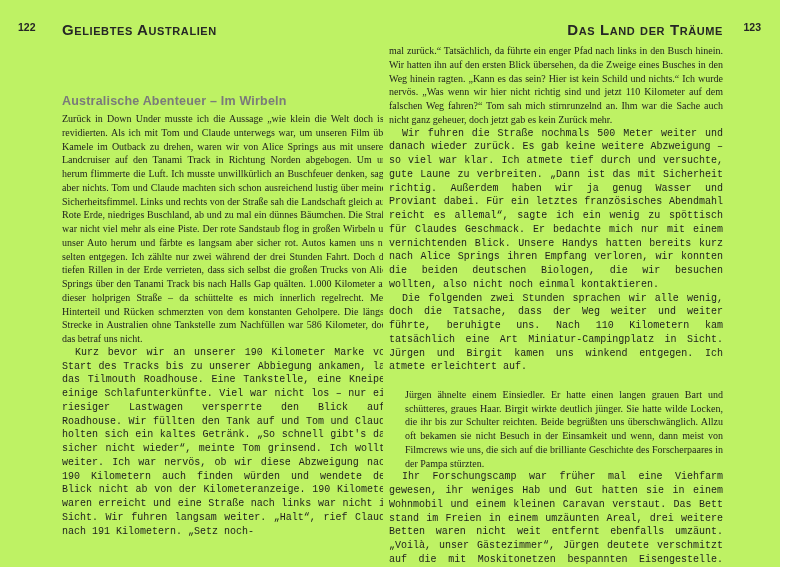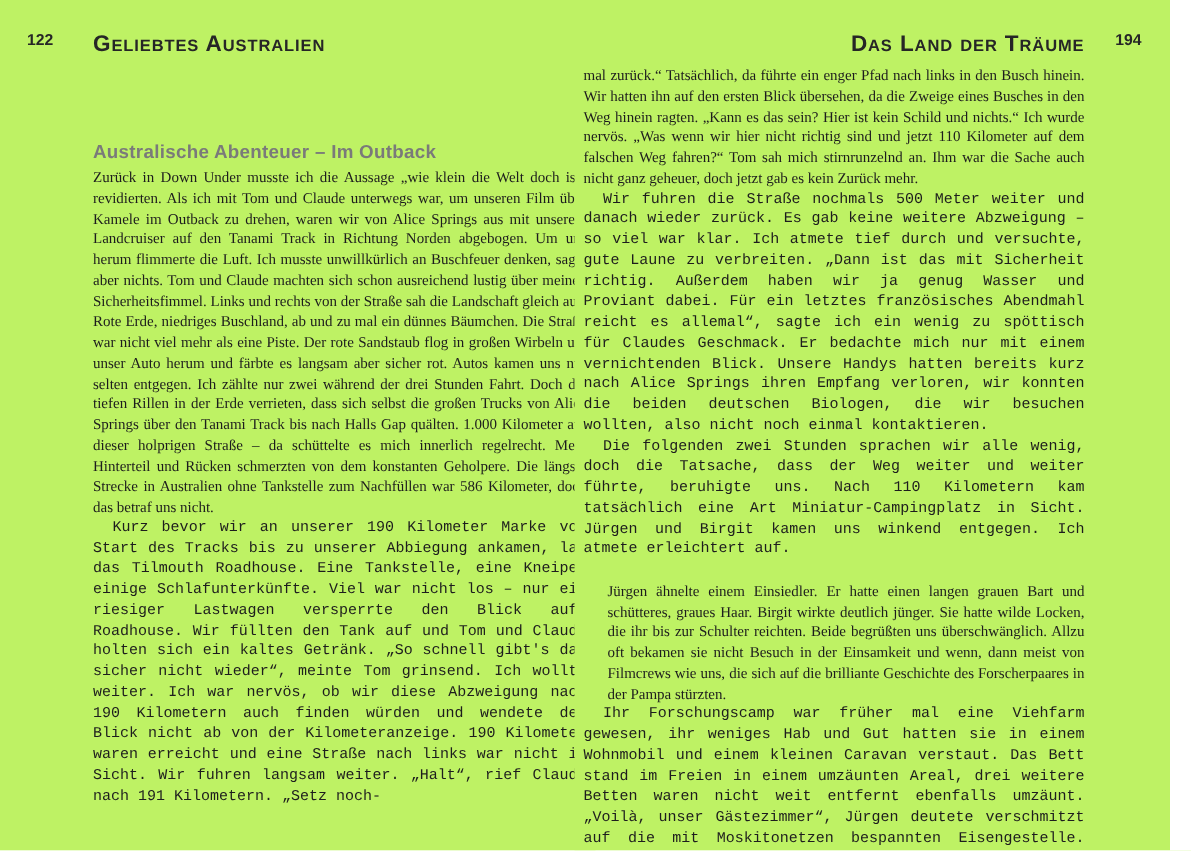--- a/index.html
+++ b/index.html
@@ -84,30 +84,30 @@
   .para.section-break { margin-top: 13.75px; margin-left: 16px; }
 </style>
 </head>
 <body>
 
 <div id="spread">
 
   <div class="page" id="page-left">
     <div class="page-number" id="left-page-number">122</div>
     <div class="running-head" id="left-running-head">Geliebtes Australien</div>
-    <h2 class="section-title" style="margin:0;">Australische Abenteuer – Im Outback</h2>
+    <h2 class="section-title" style="margin:0;">Australische Abenteuer – Im Wirbeln</h2>
     <div class="body-text" id="left-body">
         <p class="para">Zurück in Down Under musste ich die Aussage „wie klein die Welt doch ist“ revidierten. Als ich mit Tom und Claude unterwegs war, um unseren Film über Kamele im Outback zu drehen, waren wir von Alice Springs aus mit unserem Landcruiser auf den Tanami Track in Richtung Norden abgebogen. Um uns herum flimmerte die Luft. Ich musste unwillkürlich an Buschfeuer denken, sagte aber nichts. Tom und Claude machten sich schon ausreichend lustig über meinen Sicherheitsfimmel. Links und rechts von der Straße sah die Landschaft gleich aus. Rote Erde, niedriges Buschland, ab und zu mal ein dünnes Bäumchen. Die Straße war nicht viel mehr als eine Piste. Der rote Sandstaub flog in großen Wirbeln um unser Auto herum und färbte es langsam aber sicher rot. Autos kamen uns nur selten entgegen. Ich zählte nur zwei während der drei Stunden Fahrt. Doch die tiefen Rillen in der Erde verrieten, dass sich selbst die großen Trucks von Alice Springs über den Tanami Track bis nach Halls Gap quälten. 1.000 Kilometer auf dieser holprigen Straße – da schüttelte es mich innerlich regelrecht. Mein Hinterteil und Rücken schmerzten von dem konstanten Geholpere. Die längste Strecke in Australien ohne Tankstelle zum Nachfüllen war 586 Kilometer, doch das betraf uns nicht.</p>
         <p class="para indent">Kurz bevor wir an unserer 190 Kilometer Marke vom Start des Tracks bis zu unserer Abbiegung ankamen, lag das Tilmouth Roadhouse. Eine Tankstelle, eine Kneipe, einige Schlafunterkünfte. Viel war nicht los – nur ein riesiger Lastwagen versperrte den Blick aufs Roadhouse. Wir füllten den Tank auf und Tom und Claude holten sich ein kaltes Getränk. „So schnell gibt's das sicher nicht wieder“, meinte Tom grinsend. Ich wollte weiter. Ich war nervös, ob wir diese Abzweigung nach 190 Kilometern auch finden würden und wendete den Blick nicht ab von der Kilometeranzeige. 190 Kilometer waren erreicht und eine Straße nach links war nicht in Sicht. Wir fuhren langsam weiter. „Halt“, rief Claude nach 191 Kilometern. „Setz noch-</p>
       </div>
   </div>
 
   <div class="page" id="page-right">
     <div class="running-head" id="right-running-head">Das Land der Träume</div>
-    <div class="page-number" id="right-page-number">194</div>
+    <div class="page-number" id="right-page-number">123</div>
     <div class="body-text" id="right-body">
         <p class="para">mal zurück.“ Tatsächlich, da führte ein enger Pfad nach links in den Busch hinein. Wir hatten ihn auf den ersten Blick übersehen, da die Zweige eines Busches in den Weg hinein ragten. „Kann es das sein? Hier ist kein Schild und nichts.“ Ich wurde nervös. „Was wenn wir hier nicht richtig sind und jetzt 110 Kilometer auf dem falschen Weg fahren?“ Tom sah mich stirnrunzelnd an. Ihm war die Sache auch nicht ganz geheuer, doch jetzt gab es kein Zurück mehr.</p>
         <p class="para indent">Wir fuhren die Straße nochmals 500 Meter weiter und danach wieder zurück. Es gab keine weitere Abzweigung – so viel war klar. Ich atmete tief durch und versuchte, gute Laune zu verbreiten. „Dann ist das mit Sicherheit richtig. Außerdem haben wir ja genug Wasser und Proviant dabei. Für ein letztes französisches Abendmahl reicht es allemal“, sagte ich ein wenig zu spöttisch für Claudes Geschmack. Er bedachte mich nur mit einem vernichtenden Blick. Unsere Handys hatten bereits kurz nach Alice Springs ihren Empfang verloren, wir konnten die beiden deutschen Biologen, die wir besuchen wollten, also nicht noch einmal kontaktieren.</p>
         <p class="para indent">Die folgenden zwei Stunden sprachen wir alle wenig, doch die Tatsache, dass der Weg weiter und weiter führte, beruhigte uns. Nach 110 Kilometern kam tatsächlich eine Art Miniatur-Campingplatz in Sicht. Jürgen und Birgit kamen uns winkend entgegen. Ich atmete erleichtert auf.</p>
         <p class="para section-break">Jürgen ähnelte einem Einsiedler. Er hatte einen langen grauen Bart und schütteres, graues Haar. Birgit wirkte deutlich jünger. Sie hatte wilde Locken, die ihr bis zur Schulter reichten. Beide begrüßten uns überschwänglich. Allzu oft bekamen sie nicht Besuch in der Einsamkeit und wenn, dann meist von Filmcrews wie uns, die sich auf die brilliante Geschichte des Forscherpaares in der Pampa stürzten.</p>
         <p class="para indent">Ihr Forschungscamp war früher mal eine Viehfarm gewesen, ihr weniges Hab und Gut hatten sie in einem Wohnmobil und einem kleinen Caravan verstaut. Das Bett stand im Freien in einem umzäunten Areal, drei weitere Betten waren nicht weit entfernt ebenfalls umzäunt. „Voilà, unser Gästezimmer“, Jürgen deutete verschmitzt auf die mit Moskitonetzen bespannten Eisengestelle. Sein Grinsen wurde noch etwas breiter. „Hier“, er drückte Claude eine Schaufel</p>
       </div>
   </div>
 
 </div>

